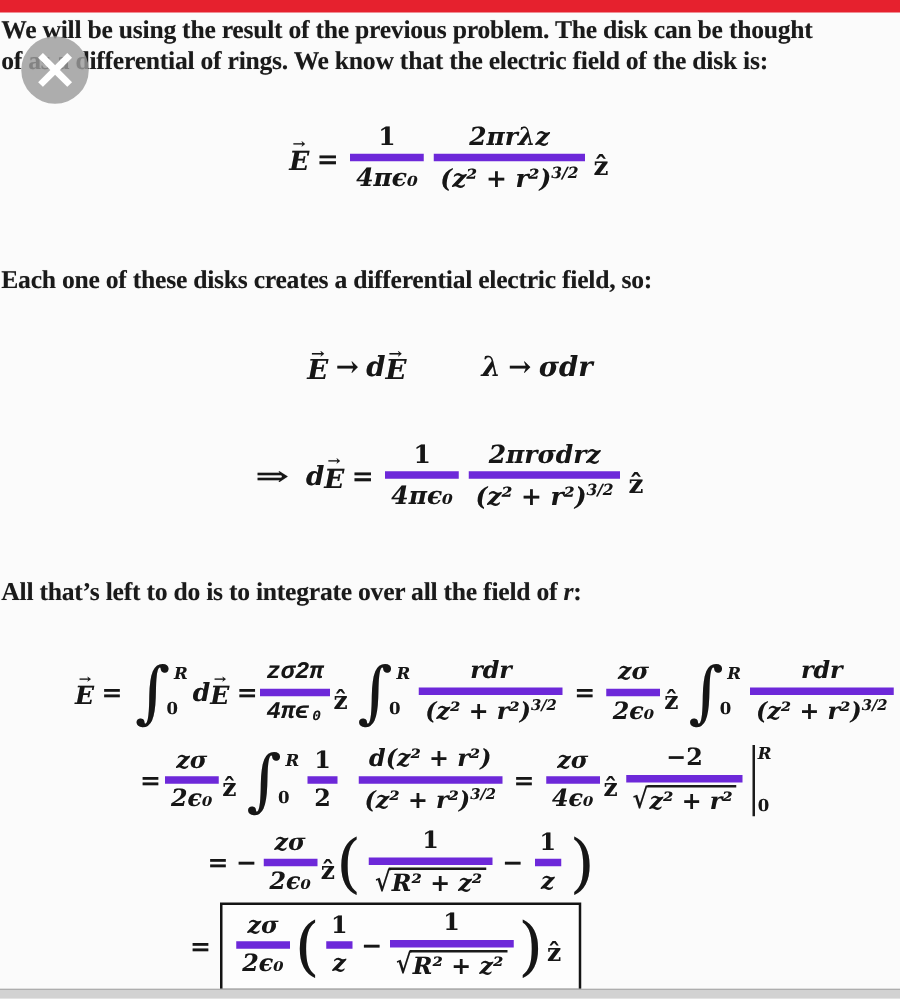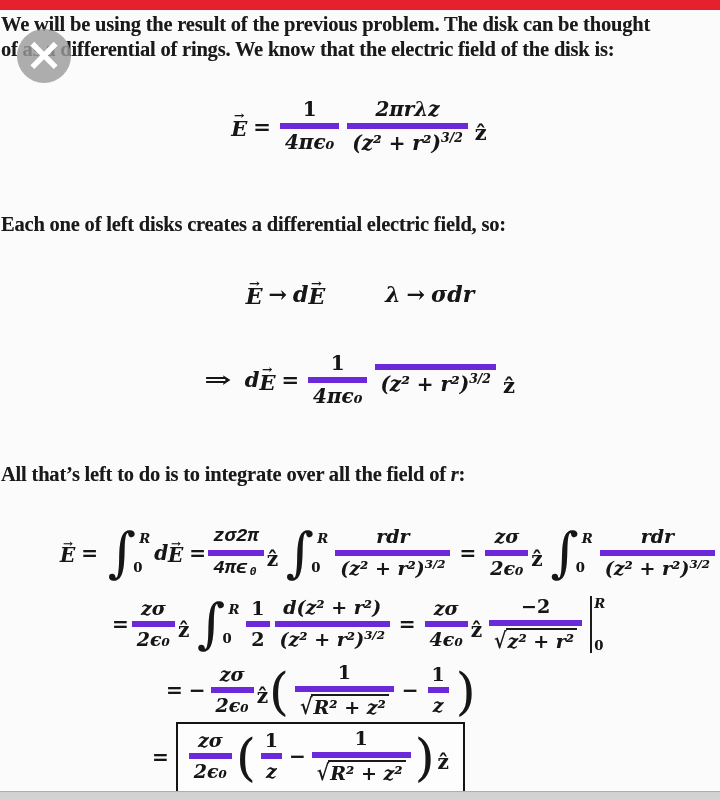--- a/index.html
+++ b/index.html
@@ -84,21 +84,21 @@
     <span class="num up">1</span>
     <span class="den">4πϵ₀</span>
   </span>
   <span class="frac">
     <span class="num">2πrλz</span>
     <span class="den"><span>(z² + r²)</span><sup class="exp">3/2</sup></span>
   </span>
   <span class="zhat">ẑ</span>
 </div>
 
-<div class="para" style="top:212px;">Each one of left disks creates a differential electric field, so:</div>
+<div class="para" style="top:212px;">Each one of these disks creates a differential electric field, so:</div>
 
 <div class="eq" style="top:280px; font-size:22px;">
   <span class="vec">
     <span class="vec-arrow">→</span>
     <span>E</span>
   </span>
   <span class="op up">→</span>
   <span>d</span>
   <span class="vec" style="margin-left:-2px;">
     <span class="vec-arrow">→</span>
@@ -116,20 +116,21 @@
   <span class="vec" style="margin-left:-2px;">
     <span class="vec-arrow">→</span>
     <span>E</span>
   </span>
   <span class="op">=</span>
   <span class="frac">
     <span class="num up">1</span>
     <span class="den">4πϵ₀</span>
   </span>
   <span class="frac">
+    <span class="num">2πrσdrz</span>
     <span class="den"><span>(z² + r²)</span><sup class="exp">3/2</sup></span>
   </span>
   <span class="zhat">ẑ</span>
 </div>
 
 <div class="para" style="top:462px;"><span>All that’s left to do is to integrate over all the field of </span><span class="mi">r</span><span>:</span></div>
 
 <div class="eqrow" style="top:526px; left:60px; font-size:20px;">
   <span class="vec">
     <span class="vec-arrow">→</span>
@@ -195,21 +196,21 @@
     <span class="int-sign">∫</span>
     <span class="int-lims">
         <span class="hi">R</span>
         <span class="lo">0</span>
       </span>
   </span>
   <span class="frac">
     <span class="num up">1</span>
     <span class="den up">2</span>
   </span>
-  <span class="frac" style="margin-left:0;">
+  <span class="frac" style="margin-left:12px;">
     <span class="num">d(z² + r²)</span>
     <span class="den"><span>(z² + r²)</span><sup class="exp">3/2</sup></span>
   </span>
   <span class="op">=</span>
   <span class="frac">
     <span class="num">zσ</span>
     <span class="den">4ϵ₀</span>
   </span>
   <span class="zhat" style="margin-left:-2px;">ẑ</span>
   <span class="frac">

